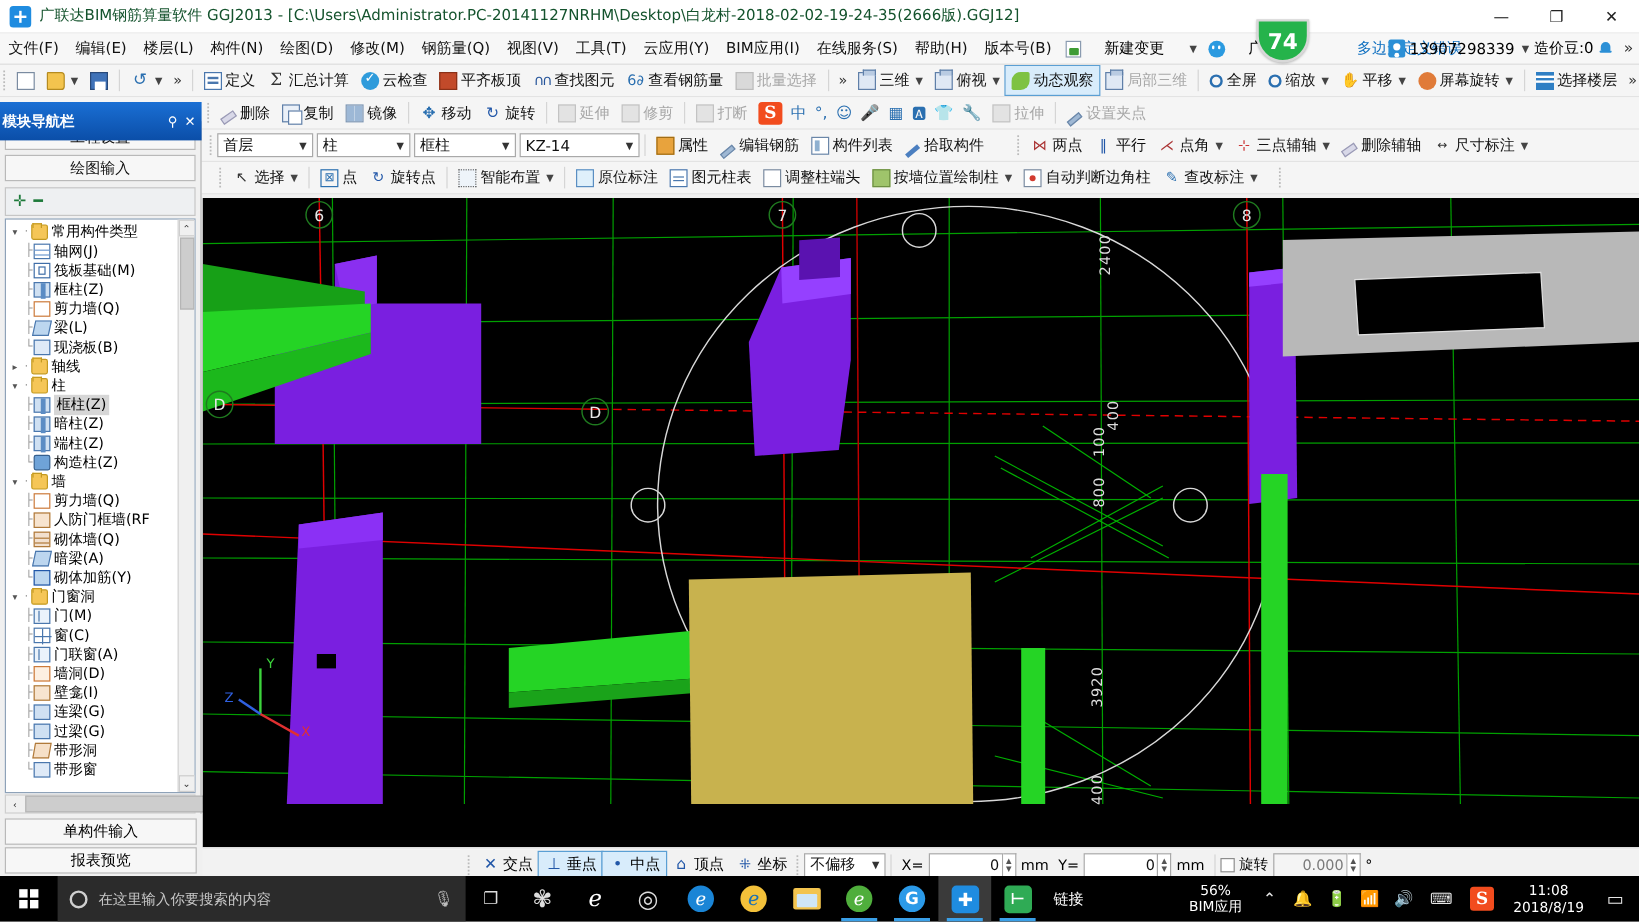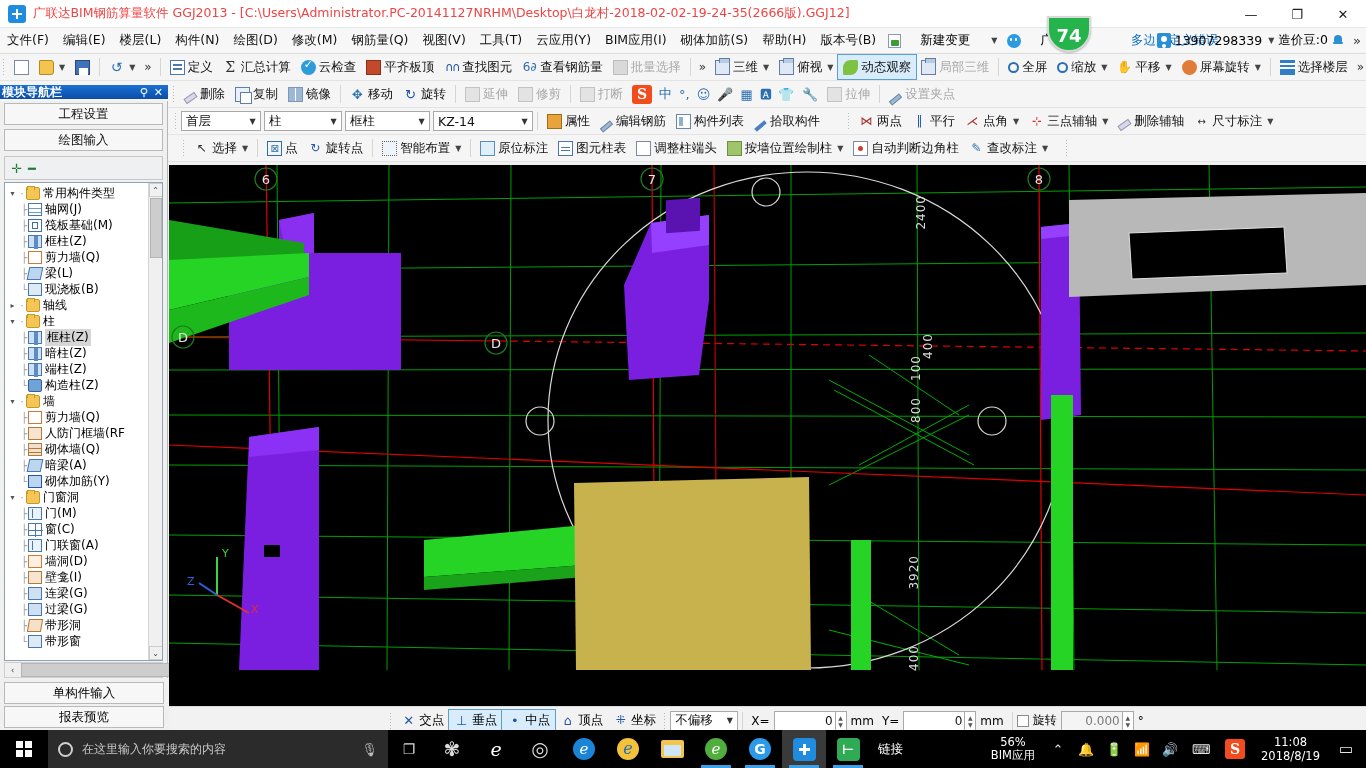--- a/index.html
+++ b/index.html
@@ -19,21 +19,21 @@
   .tb-logo {
     width:18px; height:18px; margin:0 7px 0 8px; border-radius:3px;
     background:#1f8ce0; position:relative; flex:none;
   }
   .tb-logo:before {
     content:""; position:absolute; left:4px; top:8px; width:10px; height:2px; background:#fff;
   }
   .tb-logo:after {
     content:""; position:absolute; left:8px; top:4px; width:2px; height:10px; background:#fff;
   }
-  .tb-title { font-size:12.5px; color:#ef4444; white-space:nowrap; }
+  .tb-title { font-size:12.5px; color:#14532d; white-space:nowrap; }
   .tb-ctrls { position:absolute; right:0; top:0; height:28px; display:flex; }
   .tb-btn {
     width:46px; height:28px; display:flex; align-items:center; justify-content:center;
     font-size:13px; color:#222; font-family:"DejaVu Sans",sans-serif;
   }
 
   
   .badge {
     position:absolute; left:1047px; top:-12px; width:44px; height:36px;
     background:#25b34b; border:2px solid #d8d8d8; border-radius:0 0 22px 22px;
@@ -164,21 +164,21 @@
   }
   .sel.w80{width:80px;} .sel.w85{width:85px;} .sel.w78{width:78px;} .sel.w90{width:100px;}
 
   
   .leftpanel {
     position:absolute; left:0; top:165px; width:168px; bottom:62px;
     background:#f0f0f0; display:flex; flex-direction:column;
     border-right:1px solid #b6b6b6;
   }
   .panelhdr {
-    position:absolute; left:0; top:85px; width:168px; height:14px;
+    position:absolute; left:0; top:85px; width:168px; height:32px;
     background:linear-gradient(180deg,#1a6fd4,#0b4ea8); color:#fff;
     font-size:12px; display:flex; align-items:center; padding:0 2px; z-index:6;
   }
   .panelhdr .t { flex:1; font-weight:bold; }
   .panelhdr .pin, .panelhdr .cls { padding:0 3px; font-size:11px; }
   .navbtn {
     height:22px; margin:2px 4px; background:#f7f7f7; border:1px solid #b9b9b9;
     display:flex; align-items:center; justify-content:center; font-size:12.5px; color:#111;
   }
   .toolstrip {
@@ -348,21 +348,21 @@
     <div class="menu-item">编辑(E)</div>
     <div class="menu-item">楼层(L)</div>
     <div class="menu-item">构件(N)</div>
     <div class="menu-item">绘图(D)</div>
     <div class="menu-item">修改(M)</div>
     <div class="menu-item">钢筋量(Q)</div>
     <div class="menu-item">视图(V)</div>
     <div class="menu-item">工具(T)</div>
     <div class="menu-item">云应用(Y)</div>
     <div class="menu-item">BIM应用(I)</div>
-    <div class="menu-item">砌体加筋(S)</div>
+    <div class="menu-item">在线服务(S)</div>
     <div class="menu-item">帮助(H)</div>
     <div class="menu-item">版本号(B)</div>
     <div class="menu-extra">
       <span class="ic-doc"></span>
       <span>新建变更</span>
       <span class="caret">▼</span>
     </div>
     <div class="menu-extra">
       <span class="ic-face"></span>
       <span>广小二</span>

